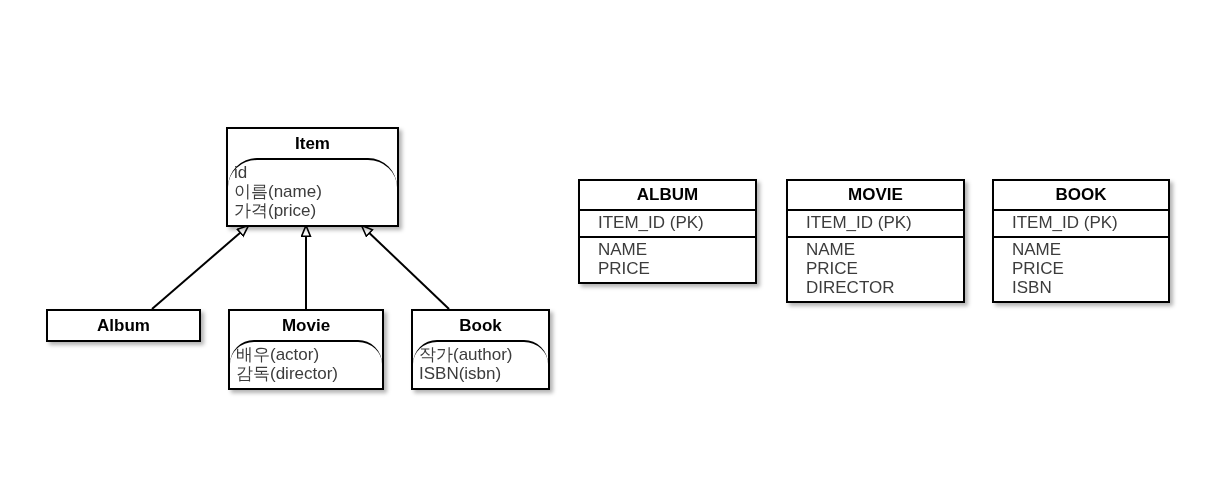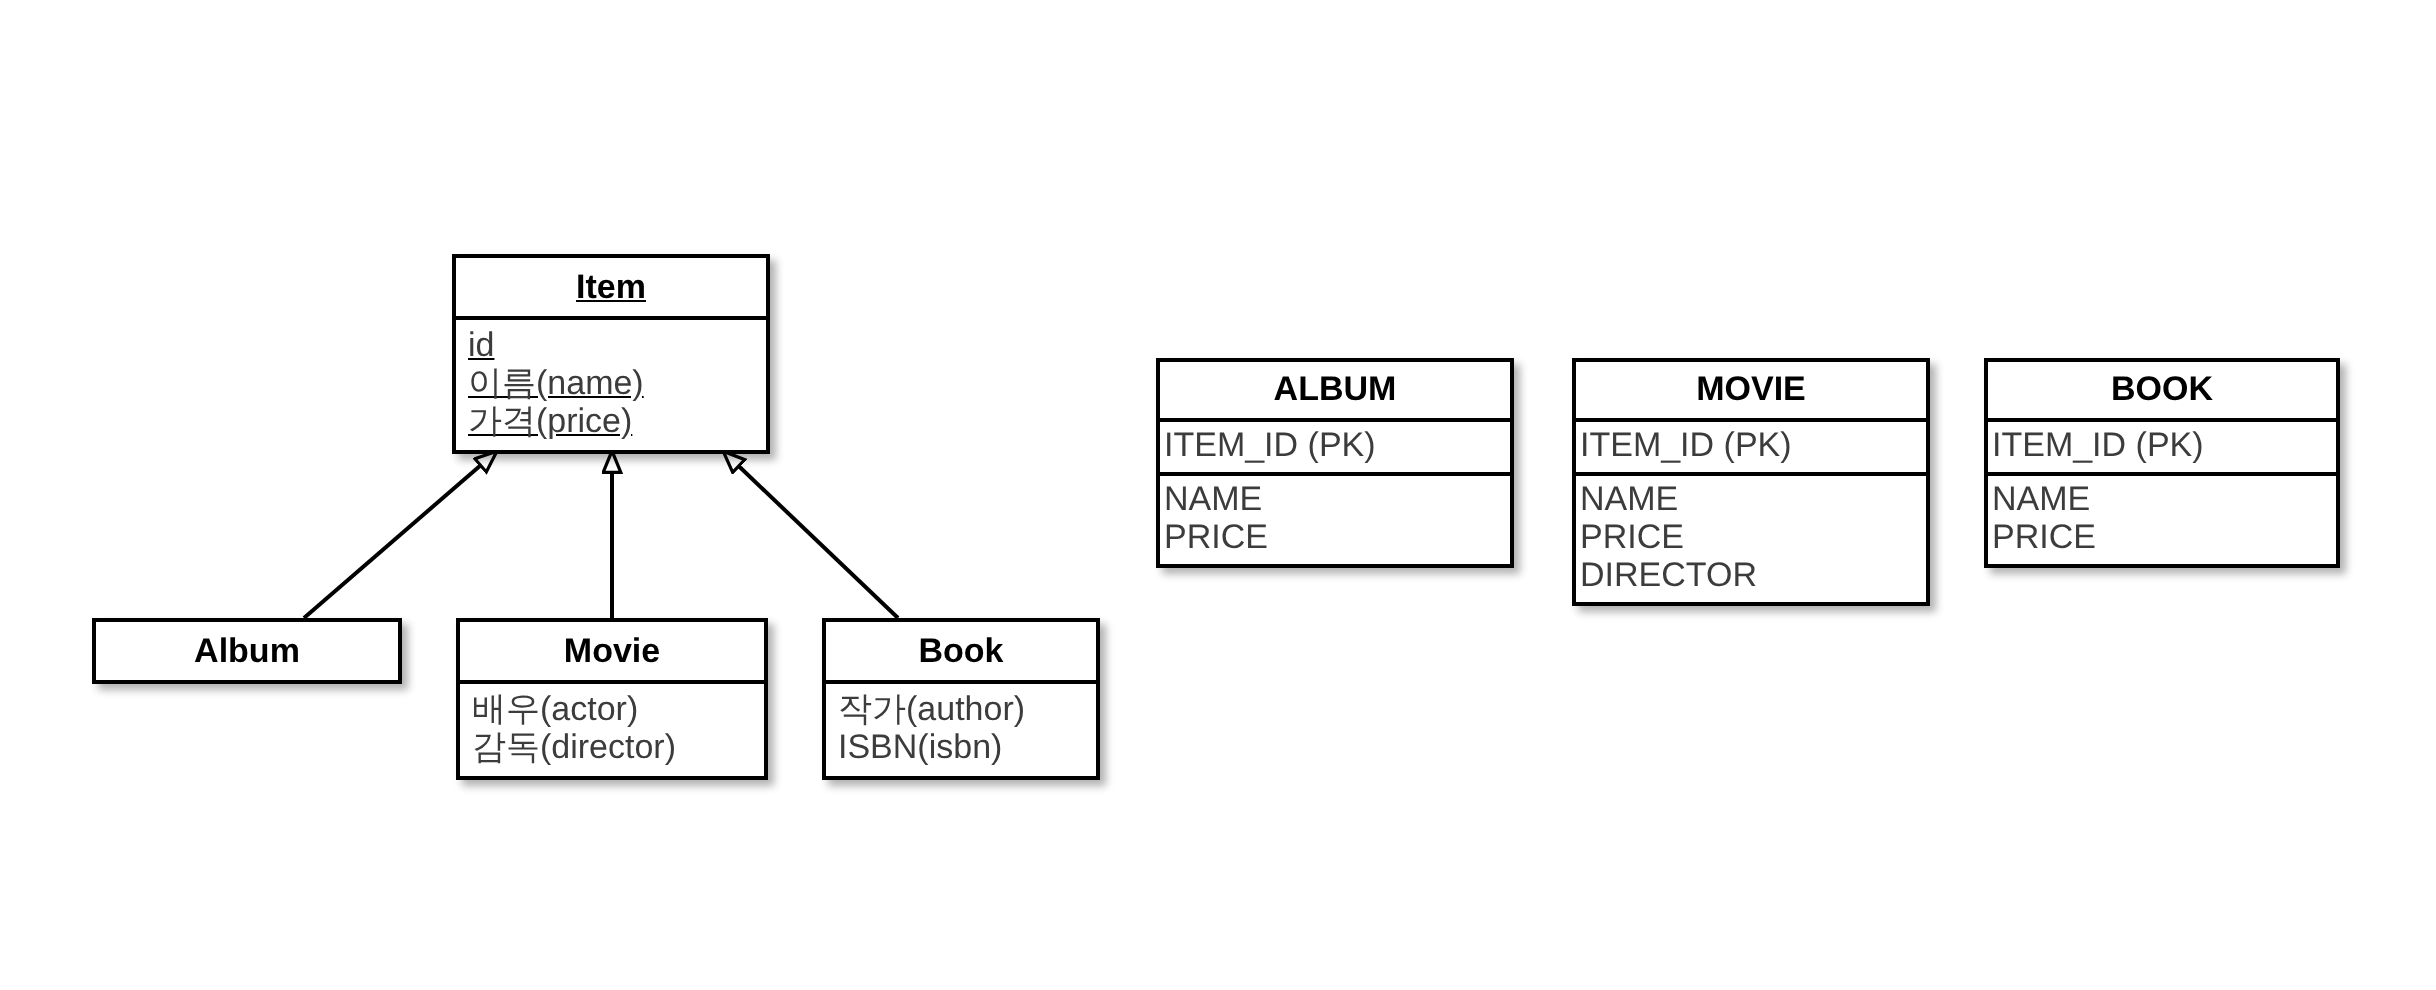--- a/index.html
+++ b/index.html
@@ -44,34 +44,34 @@
     color: #3c3c3c;
     white-space: nowrap;
     line-height: 1.12;
   }
 
   
   .uml .title {
     font-size: 17px;
     padding: 6px 6px 6px 6px;
   }
-  .uml .compartment { padding: 3px 6px 5px 6px; }
+  .uml .compartment { padding: 3px 6px 5px 6px; border-radius: 29px; }
   .uml .attr { font-size: 17px; }
 
-  #uml-item      { left: 226px; top: 127px; width: 159px; text-decoration: underline; }
+  #uml-item      { left: 226px; top: 127px; width: 173px; }
   #uml-album     { left: 46px;  top: 309px; width: 155px; }
   #uml-movie     { left: 228px; top: 309px; width: 156px; }
   #uml-book      { left: 411px; top: 309px; width: 139px; }
 
   
   .erd .title {
     font-size: 17px;
     padding: 5px 6px 6px 6px;
   }
-  .erd .compartment { padding: 2px 6px 4px 2px; }
+  .erd .compartment { padding: 2px 6px 4px 18px; }
   .erd .attr { font-size: 17px; }
 
   #erd-album { left: 578px;  top: 179px; width: 179px; }
   #erd-movie { left: 786px;  top: 179px; width: 179px; }
   #erd-book  { left: 992px;  top: 179px; width: 178px; }
 
   svg.links {
     position: absolute;
     left: 0; top: 0;
     width: 1218px;
@@ -151,16 +151,17 @@
   </div>
 
   <div class="box erd" id="erd-book">
     <div class="title">BOOK</div>
     <div class="compartment">
       <div class="attr">ITEM_ID (PK)</div>
     </div>
     <div class="compartment">
       <div class="attr">NAME</div>
       <div class="attr">PRICE</div>
+      <div class="attr">ISBN</div>
     </div>
   </div>
 
 </div>
 
 </body></html>

